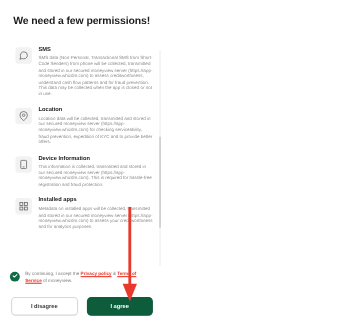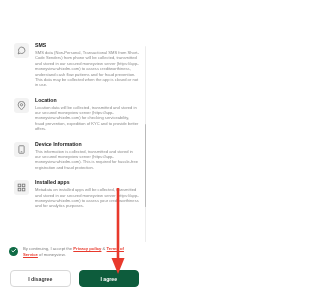--- a/index.html
+++ b/index.html
@@ -155,20 +155,23 @@
     pointer-events: none;
     z-index: 40;
   }
   .annotation-arrow svg { display: block; }
 </style>
 </head>
 <body>
 
 <div id="app">
 
+  <div class="header">
+    <div class="title">We need a few permissions!</div>
+  </div>
 
   <div class="scroll-area">
     <div class="perm-list">
 
       <div class="perm-item">
         <div class="perm-icon">
           <svg width="9" height="9" viewBox="0 0 24 24" fill="none" stroke="#6b6b6b" stroke-width="2">
             <path d="M21 11.5a8.38 8.38 0 0 1-.9 3.8 8.5 8.5 0 0 1-7.6 4.7 8.38 8.38 0 0 1-3.8-.9L3 21l1.9-5.7a8.38 8.38 0 0 1-.9-3.8 8.5 8.5 0 0 1 4.7-7.6 8.38 8.38 0 0 1 3.8-.9h.5a8.48 8.48 0 0 1 8 8v.5z"></path>
           </svg>
         </div>

